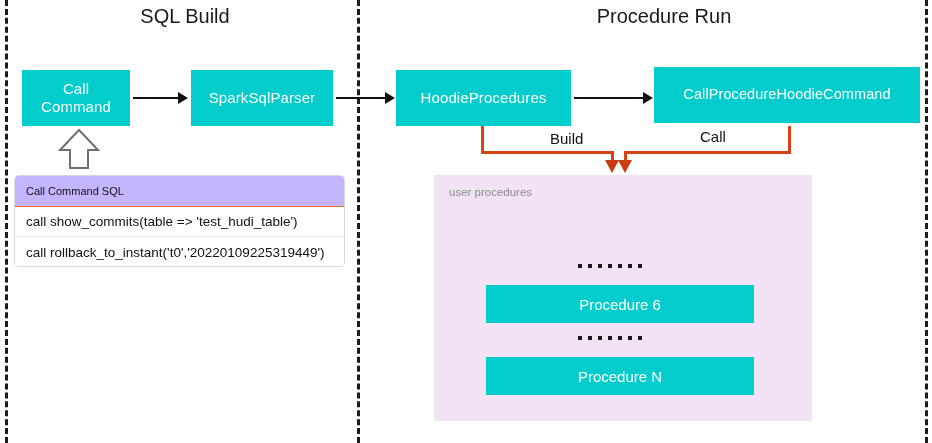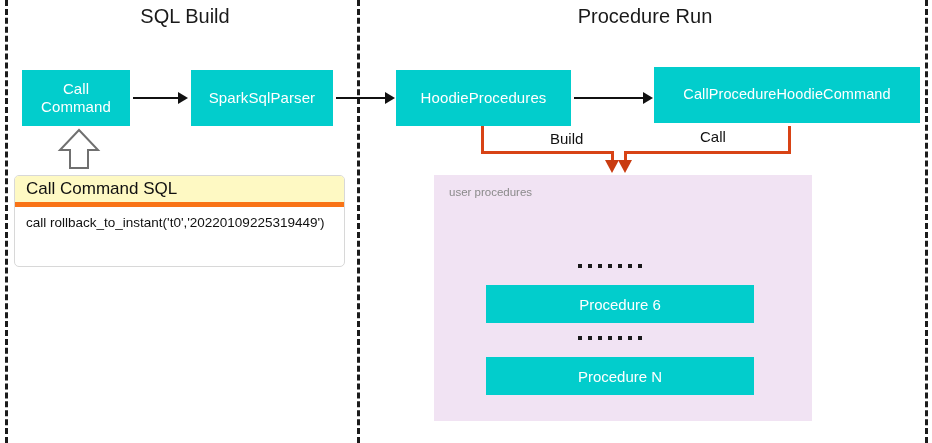--- a/index.html
+++ b/index.html
@@ -84,23 +84,23 @@
   .sqlrow {
     box-sizing: border-box;
     padding: 0 11px;
     display: flex;
     align-items: center;
     font-size: 13.5px;
     color: #111111;
     white-space: nowrap;
   }
   .sqlrow.header {
-    background: #fef9c3;
-    border-bottom: 5px solid #f97316;
-    font-size: 17px;
+    background: #c4b5fd;
+    border-bottom: 1px solid #f97316;
+    font-size: 11px;
     height: 31px;
   }
   .sqlrow.body {
     background: #ffffff;
     border-bottom: 1px solid #e4e4e4;
     height: 30px;
   }
   .sqlrow.body.last { border-bottom: none; }
 
   
@@ -161,21 +161,21 @@
 </head>
 <body>
 
 <div id="canvas">
 
   <div class="vdash" style="left:5px;"></div>
   <div class="vdash" style="left:357px;"></div>
   <div class="vdash" style="left:925px;"></div>
 
   <div class="section-title" style="left:85px; top:5px; width:200px;">SQL Build</div>
-  <div class="section-title" style="left:545px; top:5px; width:200px;">Procedure Run</div>
+  <div class="section-title" style="left:564px; top:5px; width:200px;">Procedure Run</div>
 
   <div class="tealbox" style="left:22px; top:70px; width:108px; height:56px; flex-direction:column;">
     <span>Call</span>
     <span>Command</span>
   </div>
 
   <div class="arrow-line" style="left:133px; top:97px; width:48px;"></div>
   <div class="arrow-head" style="left:178px; top:92px;"></div>
 
   <div class="tealbox" style="left:191px; top:70px; width:142px; height:56px;">SparkSqlParser</div>
@@ -191,20 +191,21 @@
   <div class="tealbox small" style="left:654px; top:67px; width:266px; height:56px;">CallProcedureHoodieCommand</div>
 
   <div class="hollow-arrow" style="left:57px; top:128px;">
     <svg width="44" height="42" viewBox="0 0 44 42">
       <polygon points="22,2 41,22 31,22 31,40 13,40 13,22 3,22" fill="#ffffff" stroke="#707070" stroke-width="2" stroke-linejoin="miter"></polygon>
     </svg>
   </div>
 
   <div class="sqltable" style="left:14px; top:175px; width:331px; height:92px;">
     <div class="sqlrow header">Call Command SQL</div>
+    <div class="sqlrow body">call show_commits(table =&gt; 'test_hudi_table')</div>
     <div class="sqlrow body last">call rollback_to_instant('t0','20220109225319449')</div>
   </div>
 
   <div class="orange-seg" style="left:481px; top:126px; width:3px; height:28px;"></div>
   <div class="orange-seg" style="left:481px; top:151px; width:133px; height:3px;"></div>
   <div class="orange-seg" style="left:611px; top:151px; width:3px; height:13px;"></div>
   <div class="orange-head" style="left:605px; top:160px;"></div>
   <div class="edge-label" style="left:545px; top:130px;">Build</div>
 
   <div class="orange-seg" style="left:788px; top:126px; width:3px; height:28px;"></div>

